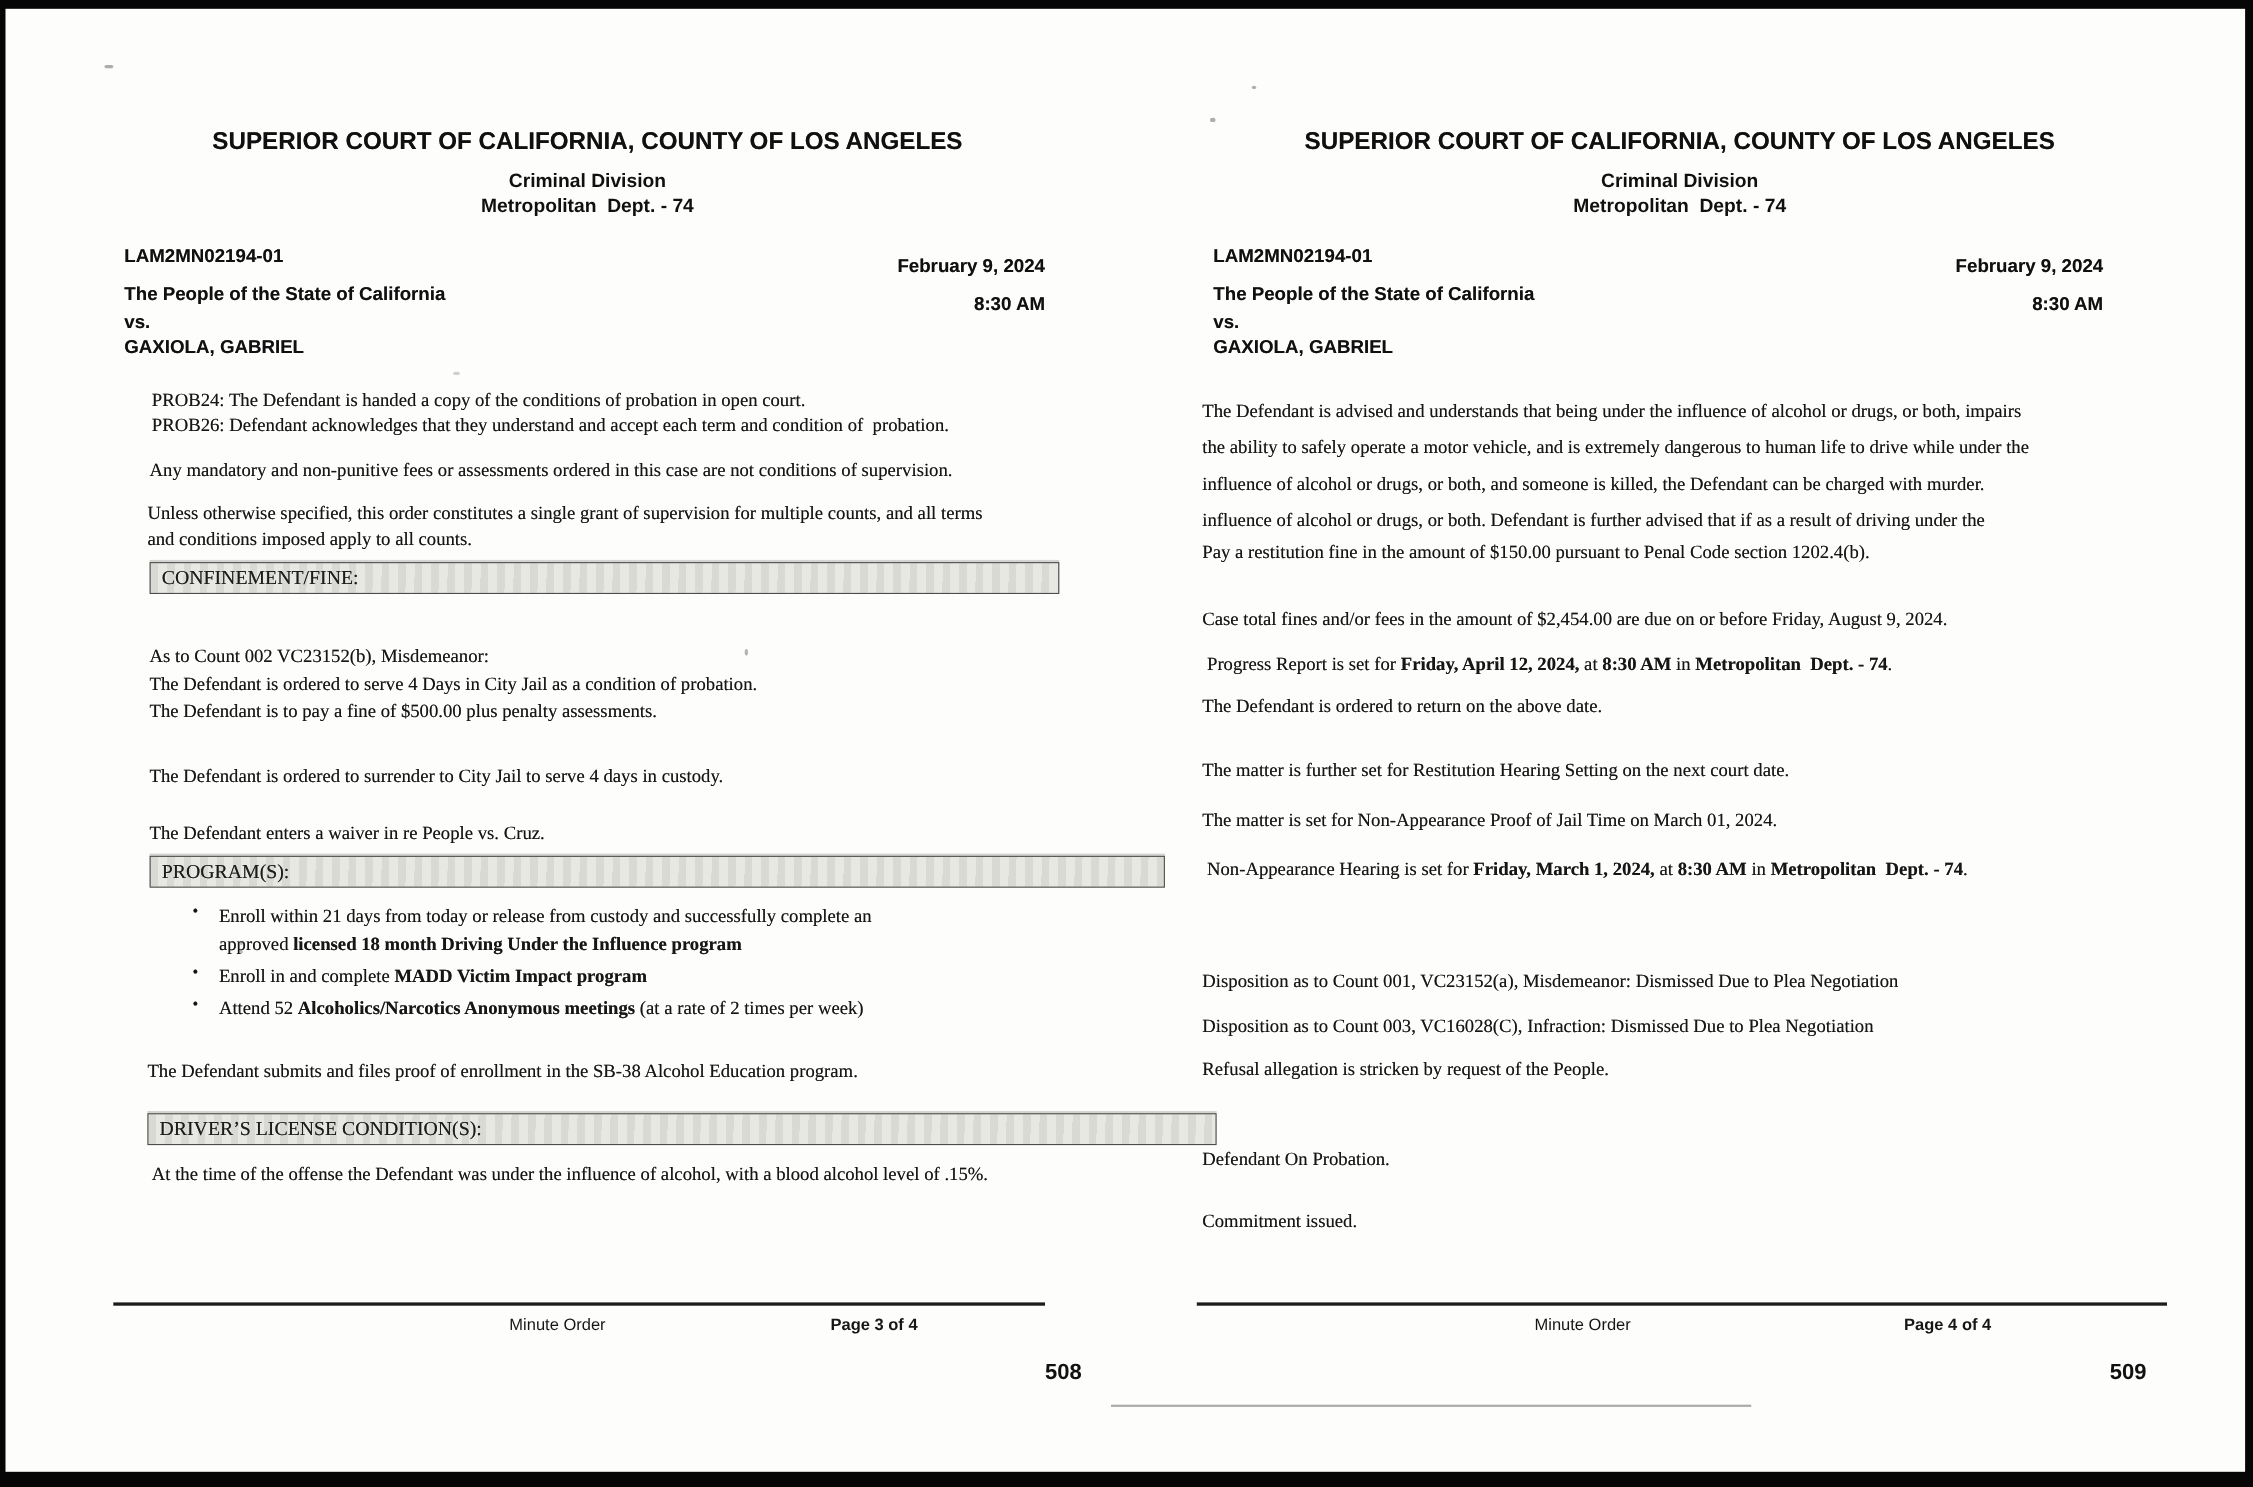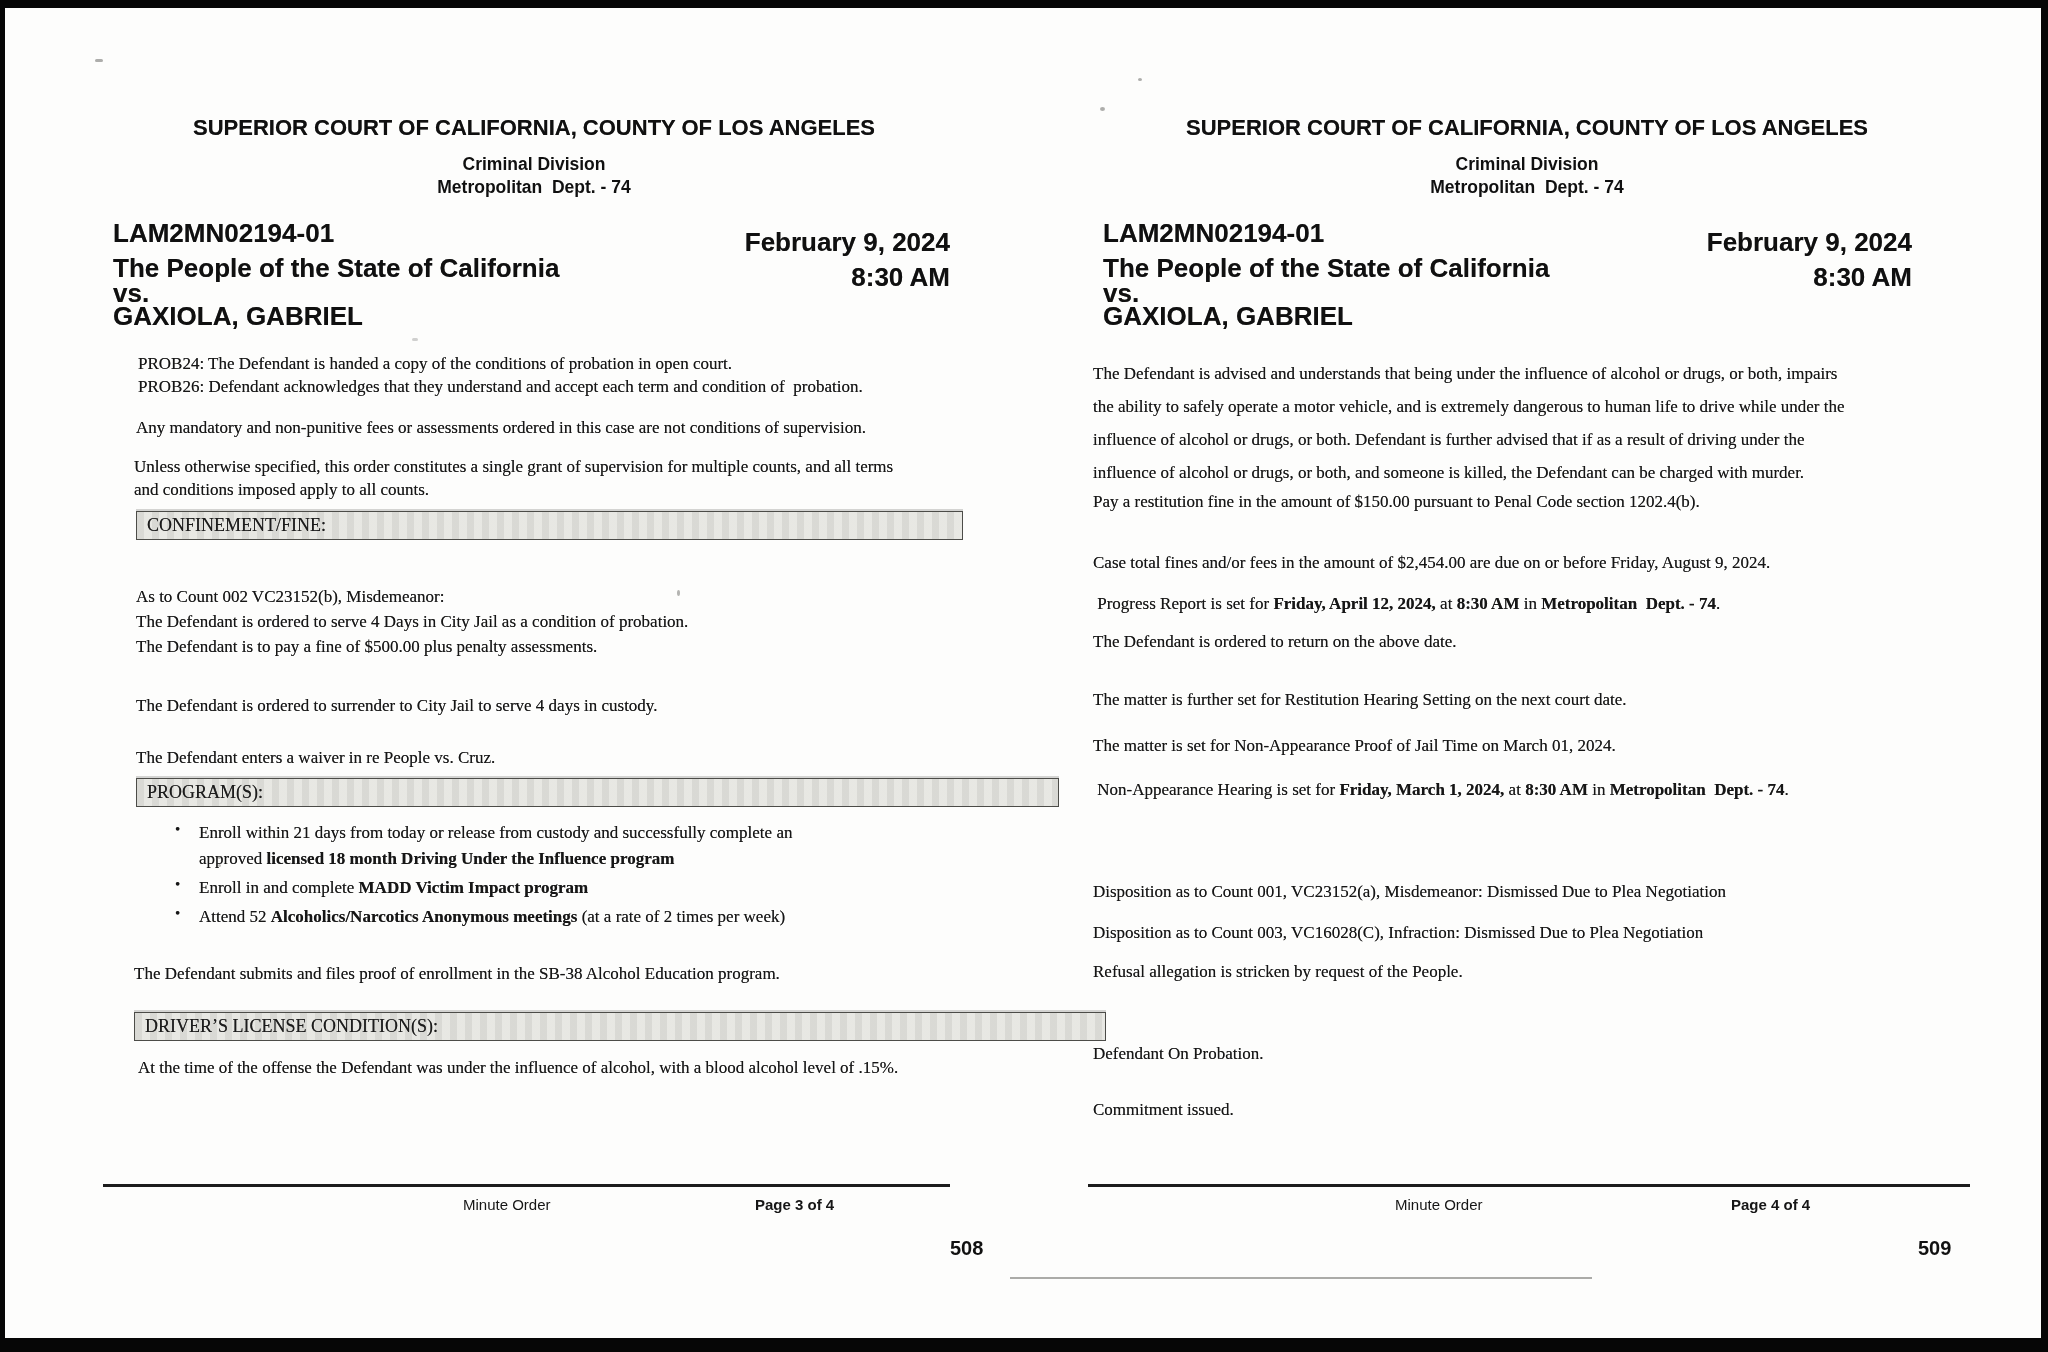--- a/index.html
+++ b/index.html
@@ -13,21 +13,21 @@
   .hdrR{left:1090px;width:874px;}
   .hdr .court{position:absolute;left:0;right:0;top:0;font-weight:700;font-size:22px;line-height:24px;
               text-shadow:0 0 .5px rgba(0,0,0,.55);}
   .hdr .division{position:absolute;left:0;right:0;top:38px;font-weight:700;font-size:17.5px;line-height:20px;white-space:pre-wrap;}
   .hdr .dept{position:absolute;left:0;right:0;top:61px;font-weight:700;font-size:17.5px;line-height:20px;white-space:pre-wrap;}
 
   
   .case-group{position:absolute;top:222px;height:110px;color:#101010;}
   .caseL{left:105px;width:845px;}
   .caseR{left:1095px;width:817px;}
-  .case-group>div{position:absolute;font-weight:700;font-size:26px;line-height:22px;white-space:pre-wrap;
+  .case-group>div{position:absolute;font-weight:700;font-size:17px;line-height:22px;white-space:pre-wrap;
                   text-shadow:0 0 .5px rgba(0,0,0,.5);}
   .case-number{left:8px;top:0;}
   .case-date{right:0;top:9px;}
   .case-plaintiff{left:8px;top:35px;}
   .case-time{right:0;top:44px;}
   .case-vs{left:8px;top:60px;}
   .case-defendant{left:8px;top:83px;}
 
   
   .block{position:absolute;font-family:"Liberation Serif",serif;font-size:17px;color:#161616;
@@ -143,22 +143,22 @@
     <div class="case-date">February 9, 2024</div>
     <div class="case-plaintiff">The People of the State of California</div>
     <div class="case-time">8:30 AM</div>
     <div class="case-vs">vs.</div>
     <div class="case-defendant">GAXIOLA, GABRIEL</div>
   </div>
   <div>
       <div class="block" style="left: 1093px; top: 357px; position: absolute;">
         <div class="line" style="line-height: 33px;"><span>The Defendant is advised and understands that being under the influence of alcohol or drugs, or both, impairs</span></div>
         <div class="line" style="line-height: 33px;"><span>the ability to safely operate a motor vehicle, and is extremely dangerous to human life to drive while under the</span></div>
+        <div class="line" style="line-height: 33px;"><span>influence of alcohol or drugs, or both, and someone is killed, the Defendant can be charged with murder.</span></div>
         <div class="line" style="line-height: 33px;"><span>influence of alcohol or drugs, or both. Defendant is further advised that if as a result of driving under the</span></div>
-        <div class="line" style="line-height: 33px;"><span>influence of alcohol or drugs, or both, and someone is killed, the Defendant can be charged with murder.</span></div>
       </div>
       <div class="block" style="left: 1093px; top: 490px; position: absolute;">
         <div class="line" style="line-height: 23px;"><span>Pay a restitution fine in the amount of $150.00 pursuant to Penal Code section 1202.4(b).</span></div>
       </div>
       <div class="block" style="left: 1093px; top: 551px; position: absolute;">
         <div class="line" style="line-height: 23px;"><span>Case total fines and/or fees in the amount of $2,454.00 are due on or before Friday, August 9, 2024.</span></div>
       </div>
       <div class="block" style="left: 1093px; top: 592px; position: absolute;">
         <div class="line" style="line-height: 23px;"><span> Progress Report is set for </span><span class="b">Friday, April 12, 2024,</span><span> at </span><span class="b">8:30 AM</span><span> in </span><span class="b">Metropolitan  Dept. - 74</span><span>.</span></div>
       </div>

